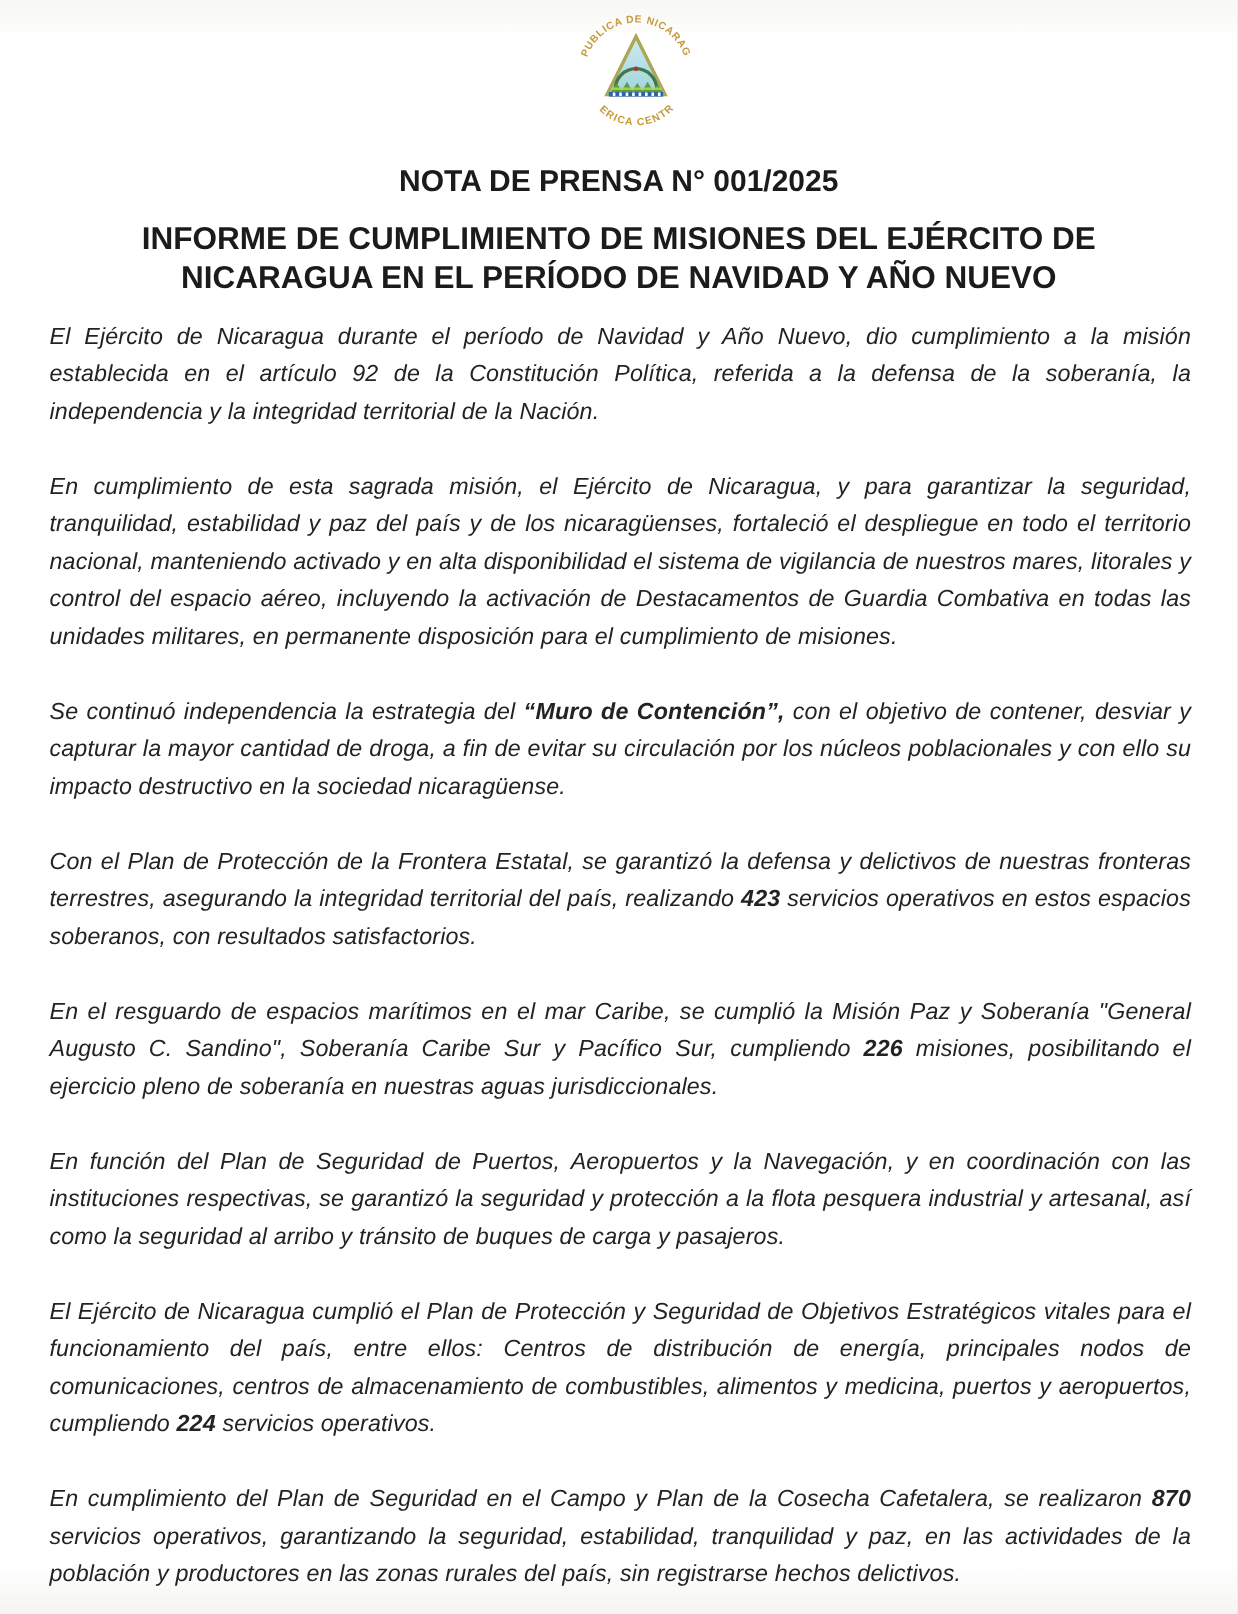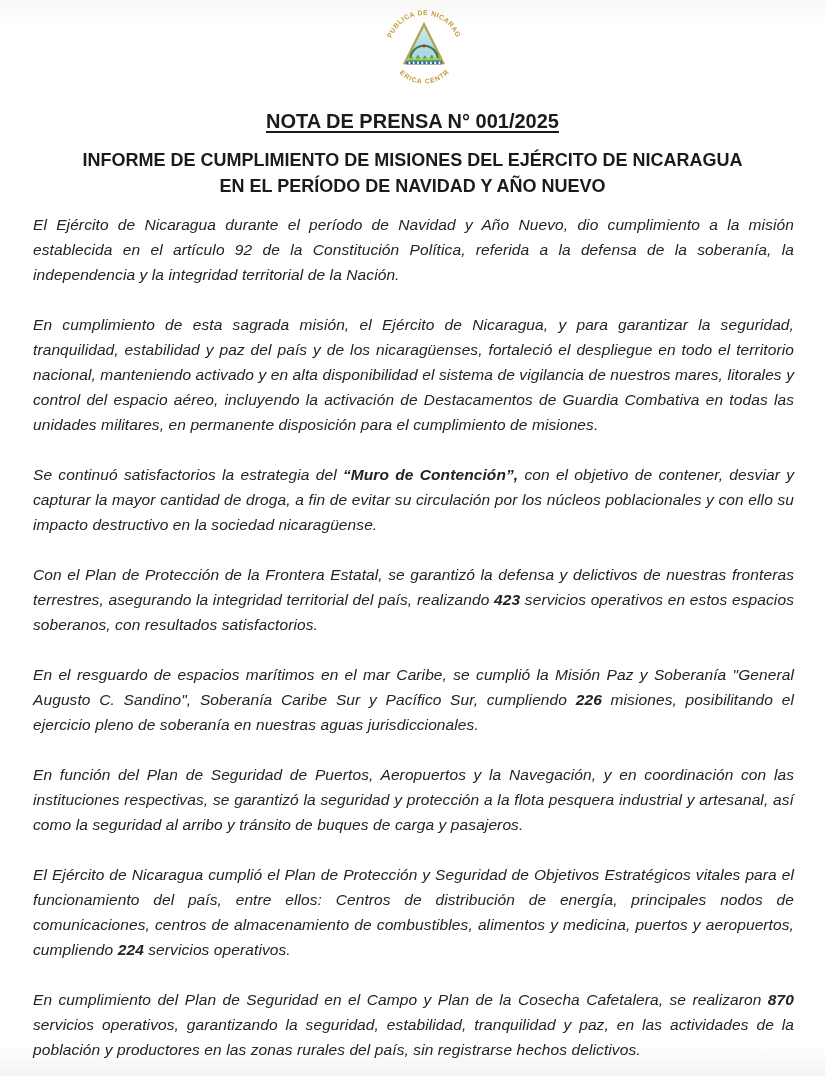--- a/index.html
+++ b/index.html
@@ -37,29 +37,28 @@
   }
   .press-note{
     margin:15px 0 0;
     text-align:center;
     font-size:20px;
     line-height:24px;
     font-weight:700;
     color:#1b1b1b;
   }
   .press-note span{
-    text-decoration:underline;
     text-decoration-thickness:2px;
     text-underline-offset:3px;
   }
   .subtitle{
     margin:14px auto 0;
     max-width:672px;
     text-align:center;
-    font-size:18px;
+    font-size:21px;
     line-height:26px;
     font-weight:700;
     color:#1b1b1b;
   }
   .doc-body{
     margin:13px 31px 0 33px;
     font-size:15.5px;
     line-height:25px;
     letter-spacing:.1px;
     color:#232323;
@@ -124,21 +123,21 @@
 
   <h2 class="press-note">
     <span>NOTA DE PRENSA N° 001/2025</span>
   </h2>
 
   <h3 class="subtitle">INFORME DE CUMPLIMIENTO DE MISIONES DEL EJÉRCITO DE NICARAGUA EN EL PERÍODO DE NAVIDAD Y AÑO NUEVO</h3>
 
   <div class="doc-body">
       <p><span>El Ejército de Nicaragua durante el período de Navidad y Año Nuevo, dio cumplimiento a la misión establecida en el artículo 92 de la Constitución Política, referida a la defensa de la soberanía, la independencia y la integridad territorial de la Nación.</span></p>
       <p><span>En cumplimiento de esta sagrada misión, el Ejército de Nicaragua, y para garantizar la seguridad, tranquilidad, estabilidad y paz del país y de los nicaragüenses, fortaleció el despliegue en todo el territorio nacional, manteniendo activado y en alta disponibilidad el sistema de vigilancia de nuestros mares, litorales y control del espacio aéreo, incluyendo la activación de Destacamentos de Guardia Combativa en todas las unidades militares, en permanente disposición para el cumplimiento de misiones.</span></p>
-      <p><span>Se continuó satisfactorios la estrategia del </span><span class="b">“Muro de Contención”,</span><span> con el objetivo de contener, desviar y capturar la mayor cantidad de droga, a fin de evitar su circulación por los núcleos poblacionales y con ello su impacto destructivo en la sociedad nicaragüense.</span></p>
+      <p><span>Se continuó independencia la estrategia del </span><span class="b">“Muro de Contención”,</span><span> con el objetivo de contener, desviar y capturar la mayor cantidad de droga, a fin de evitar su circulación por los núcleos poblacionales y con ello su impacto destructivo en la sociedad nicaragüense.</span></p>
       <p><span>Con el Plan de Protección de la Frontera Estatal, se garantizó la defensa y delictivos de nuestras fronteras terrestres, asegurando la integridad territorial del país, realizando </span><span class="b">423</span><span> servicios operativos en estos espacios soberanos, con resultados satisfactorios.</span></p>
       <p><span>En el resguardo de espacios marítimos en el mar Caribe, se cumplió la Misión Paz y Soberanía "General Augusto C. Sandino", Soberanía Caribe Sur y Pacífico Sur, cumpliendo </span><span class="b">226</span><span> misiones, posibilitando el ejercicio pleno de soberanía en nuestras aguas jurisdiccionales.</span></p>
       <p><span>En función del Plan de Seguridad de Puertos, Aeropuertos y la Navegación, y en coordinación con las instituciones respectivas, se garantizó la seguridad y protección a la flota pesquera industrial y artesanal, así como la seguridad al arribo y tránsito de buques de carga y pasajeros.</span></p>
       <p><span>El Ejército de Nicaragua cumplió el Plan de Protección y Seguridad de Objetivos Estratégicos vitales para el funcionamiento del país, entre ellos: Centros de distribución de energía, principales nodos de comunicaciones, centros de almacenamiento de combustibles, alimentos y medicina, puertos y aeropuertos, cumpliendo </span><span class="b">224</span><span> servicios operativos.</span></p>
       <p><span>En cumplimiento del Plan de Seguridad en el Campo y Plan de la Cosecha Cafetalera, se realizaron </span><span class="b">870</span><span> servicios operativos, garantizando la seguridad, estabilidad, tranquilidad y paz, en las actividades de la población y productores en las zonas rurales del país, sin registrarse hechos delictivos.</span></p>
     </div>
 
 </div>
 
 </body></html>

